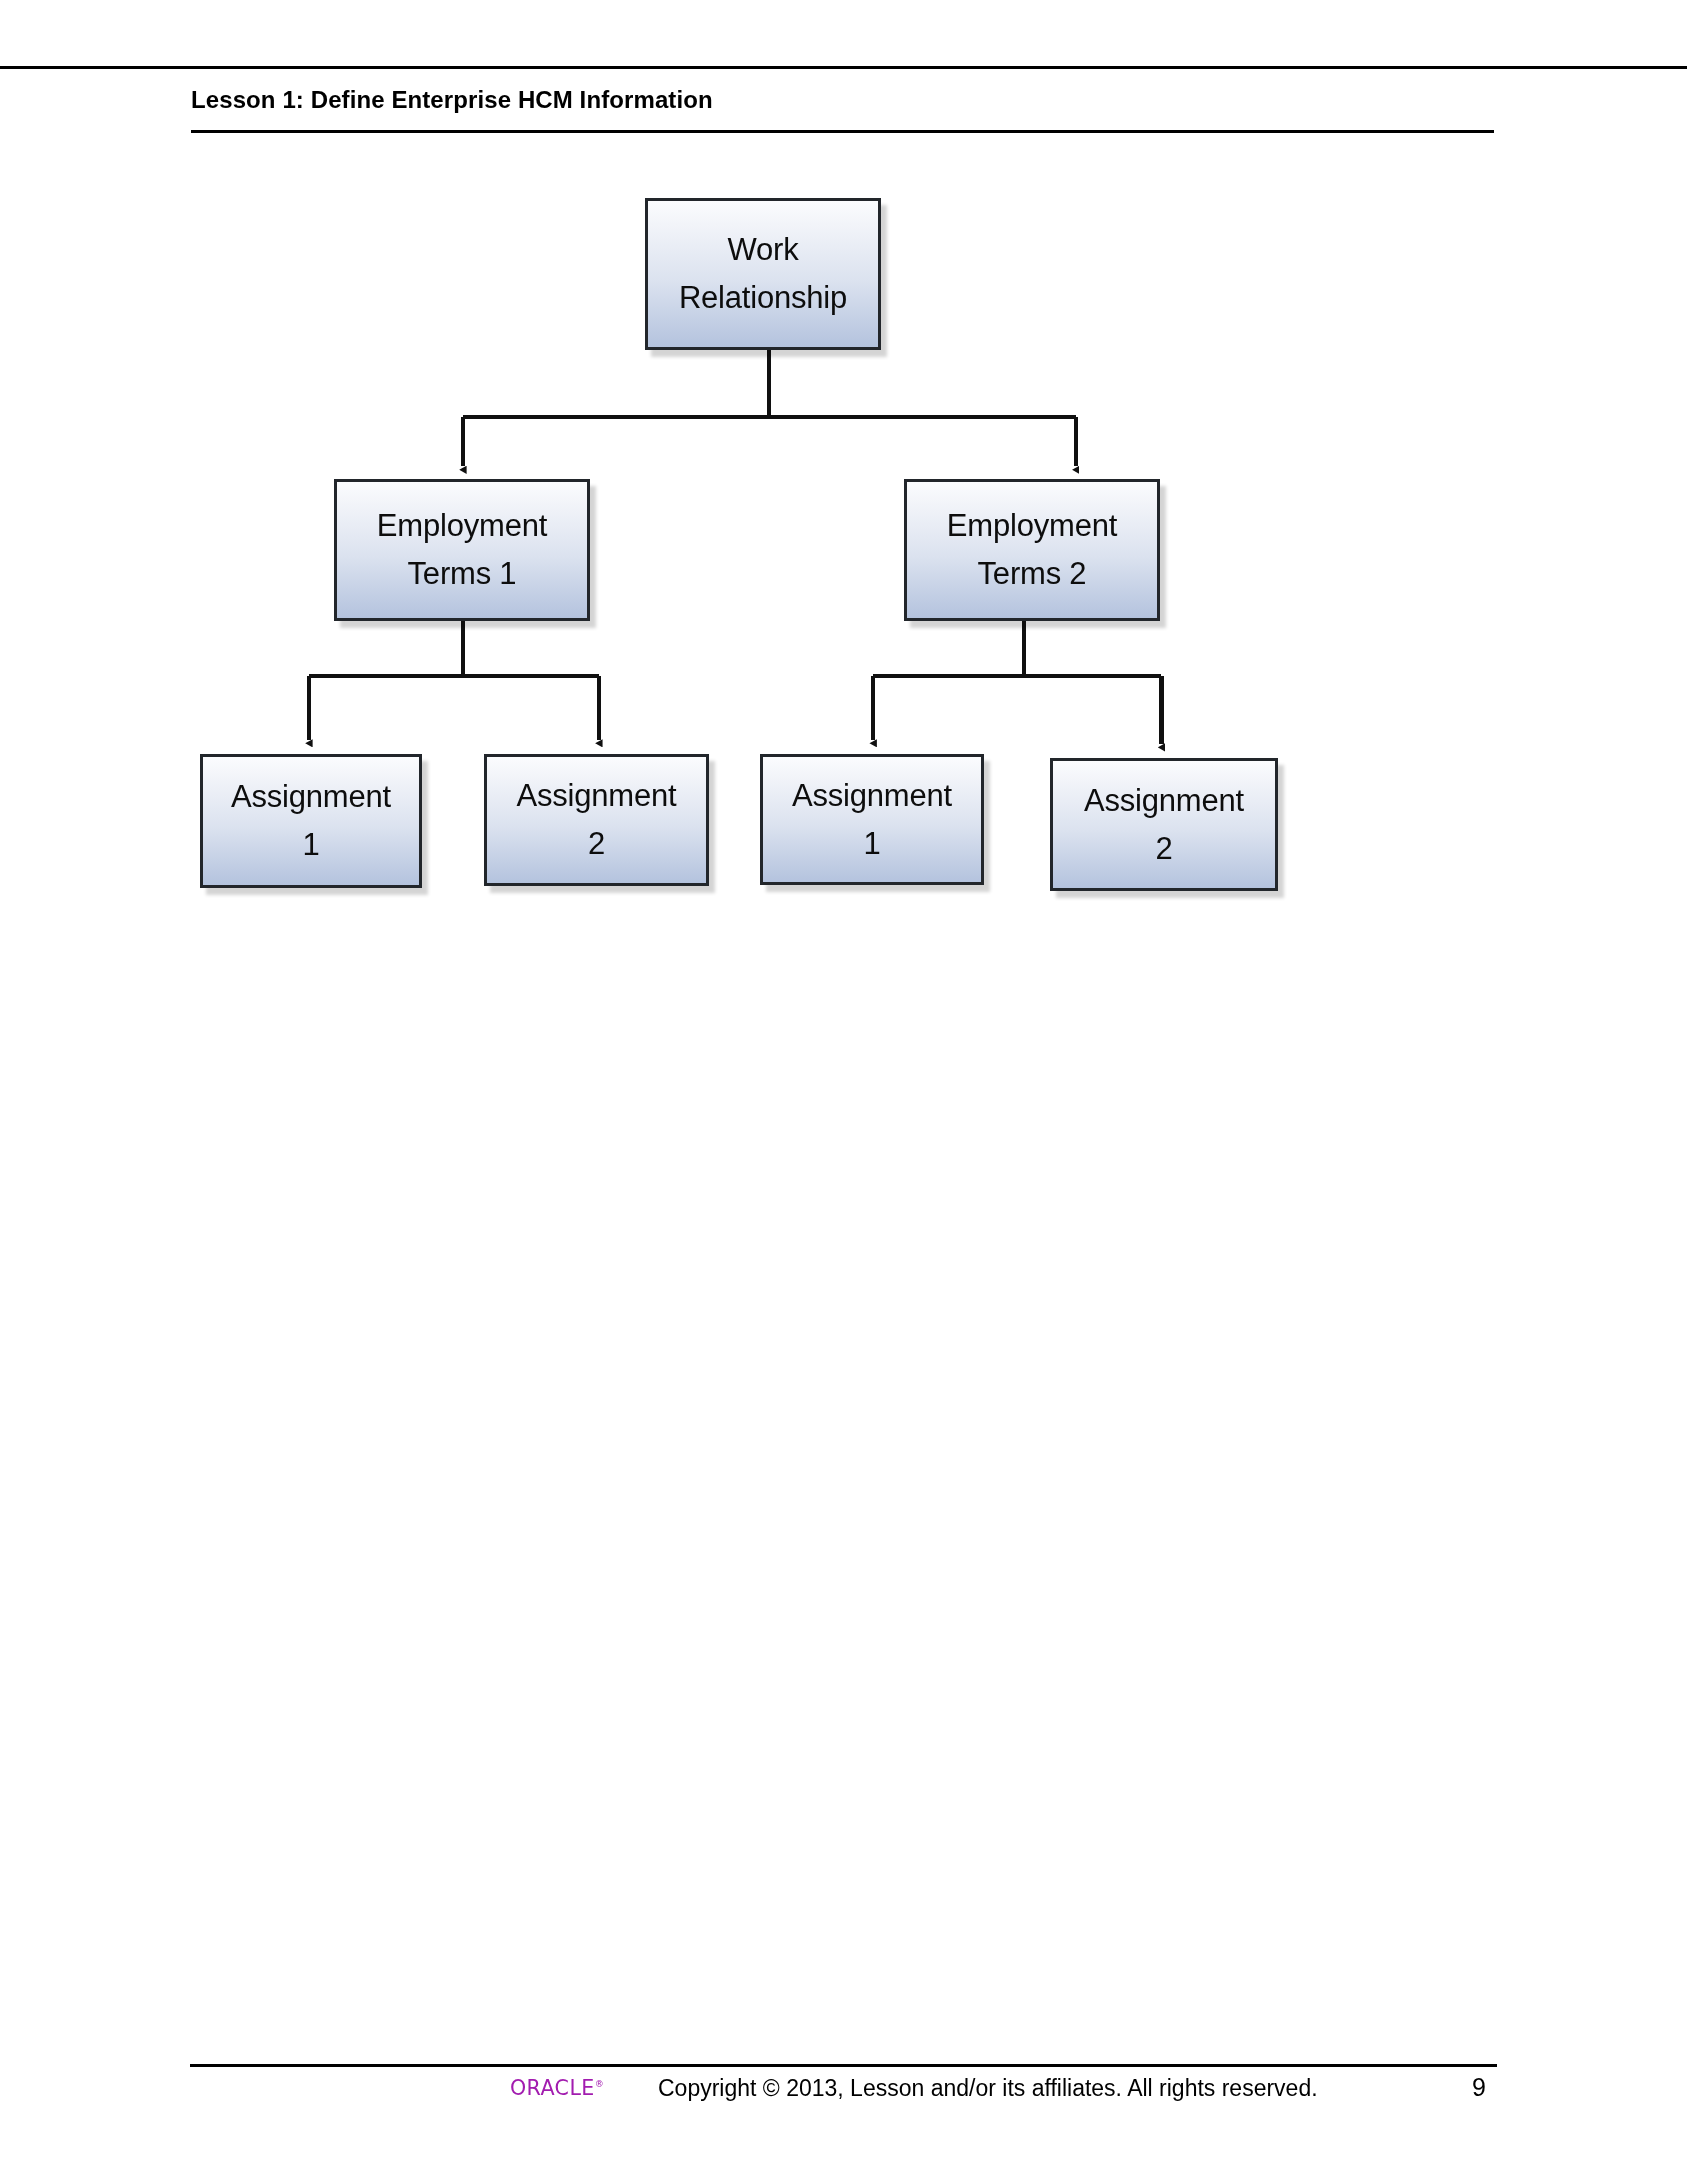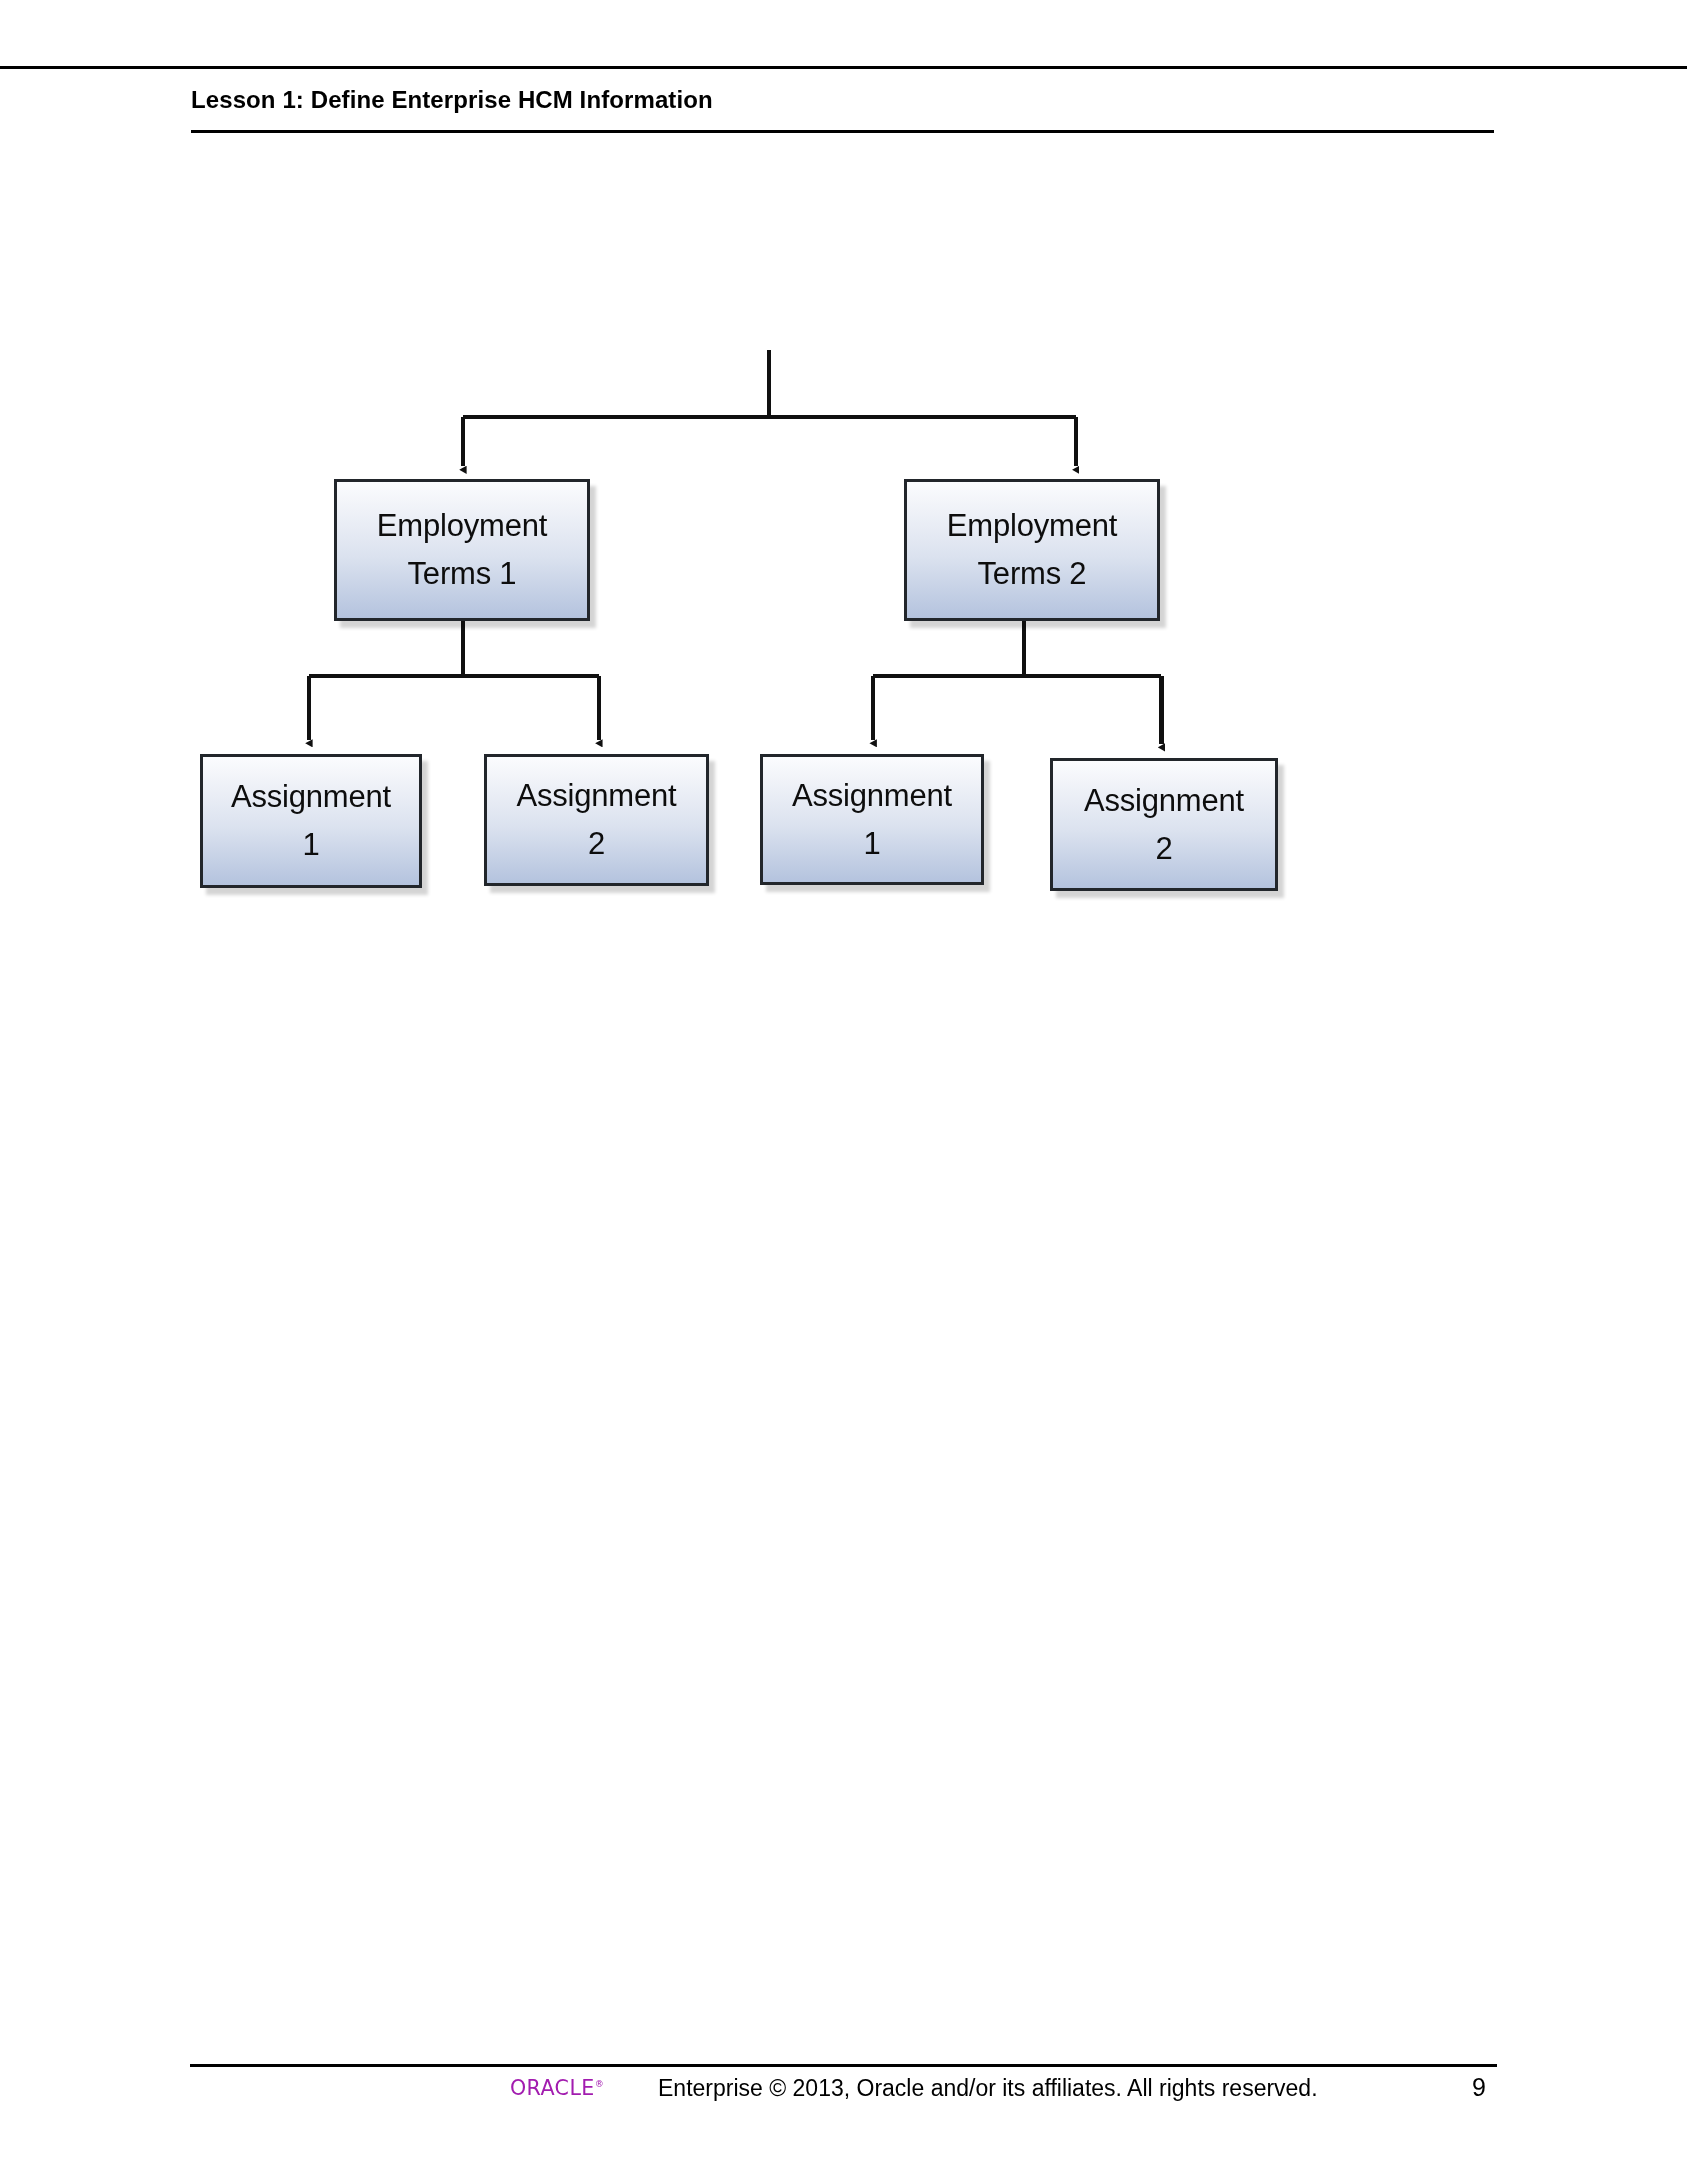--- a/index.html
+++ b/index.html
@@ -176,20 +176,22 @@
       <path d="M 375,820 L 375,898" marker-end="url(#arrowhead)"></path>
       <path d="M 727,820 L 727,898" marker-end="url(#arrowhead)"></path>
 
       <path d="M 1243,754 L 1243,820"></path>
       <path d="M 1060,820 L 1410,820"></path>
       <path d="M 1060,820 L 1060,898" marker-end="url(#arrowhead)"></path>
       <path d="M 1410,820 L 1410,903" marker-end="url(#arrowhead)"></path>
     </g>
   </svg>
 
+  <div class="node node-work-relationship">Work
+Relationship</div>
 
   <div class="node node-et-1">Employment
 Terms 1</div>
 
   <div class="node node-et-2">Employment
 Terms 2</div>
 
   <div class="node node-a-1-1">Assignment
 1</div>
 
@@ -199,16 +201,16 @@
   <div class="node node-a-2-1">Assignment
 1</div>
 
   <div class="node node-a-2-2">Assignment
 2</div>
 </div>
 
 <div class="footer-rule"></div>
 <div class="footer">
   <div class="oracle-logo"><span>ORACLE</span><sup>®</sup></div>
-  <div class="footer-copy">Enterprise © 2013, Oracle and/or its affiliates. All rights reserved.</div>
+  <div class="footer-copy">Copyright © 2013, Lesson and/or its affiliates. All rights reserved.</div>
   <div class="footer-page">9</div>
 </div>
 
 
 </body></html>

